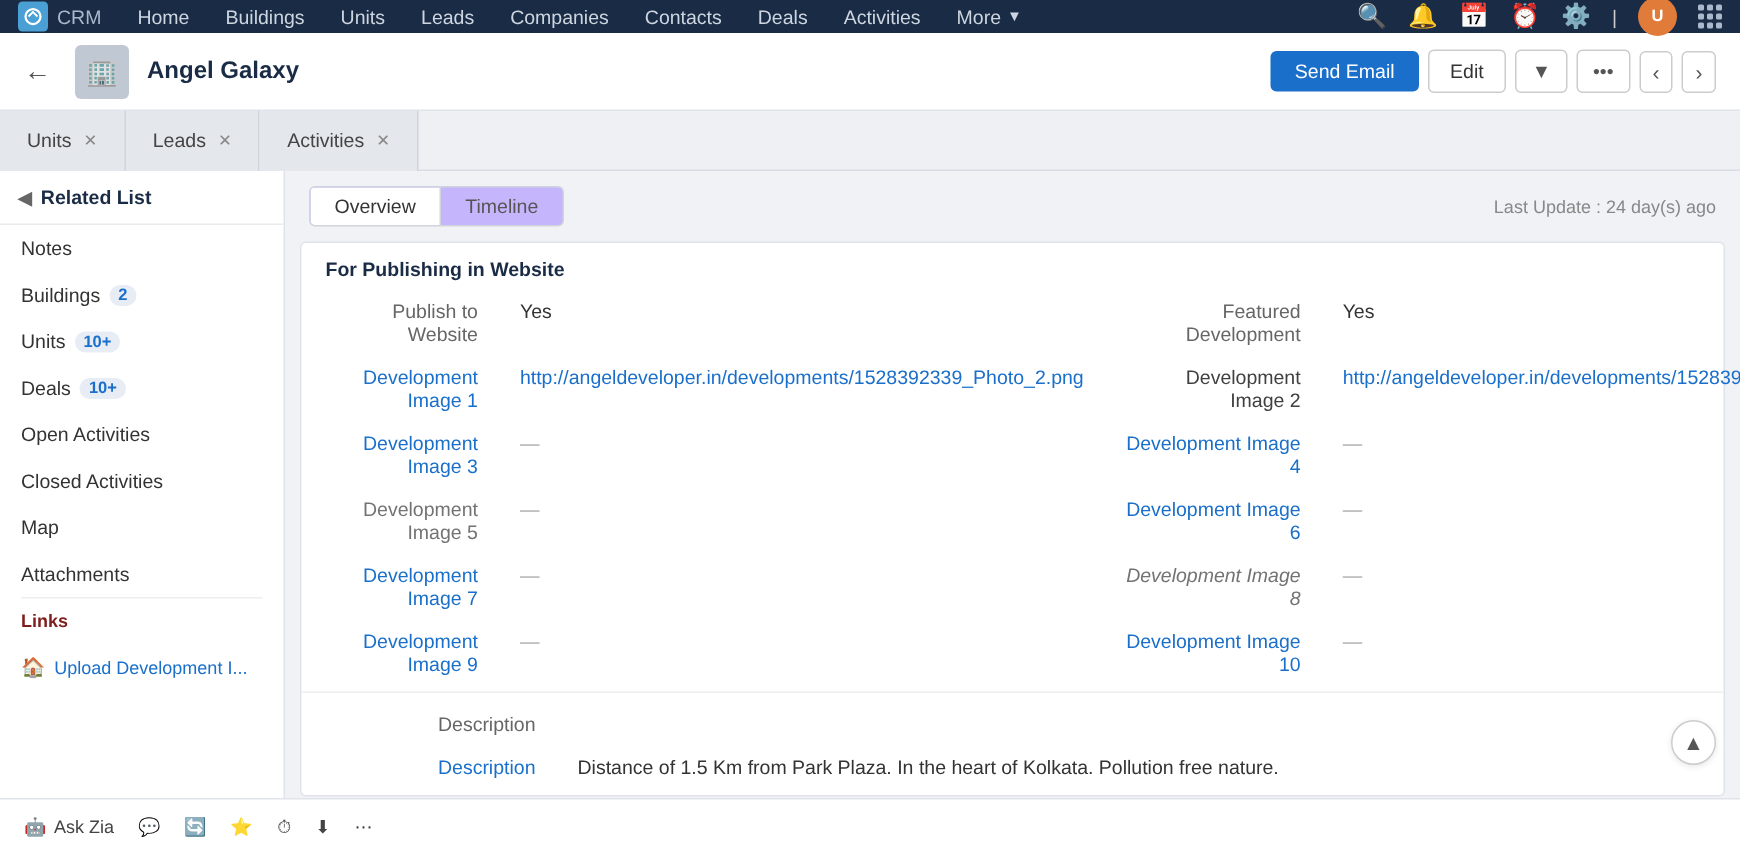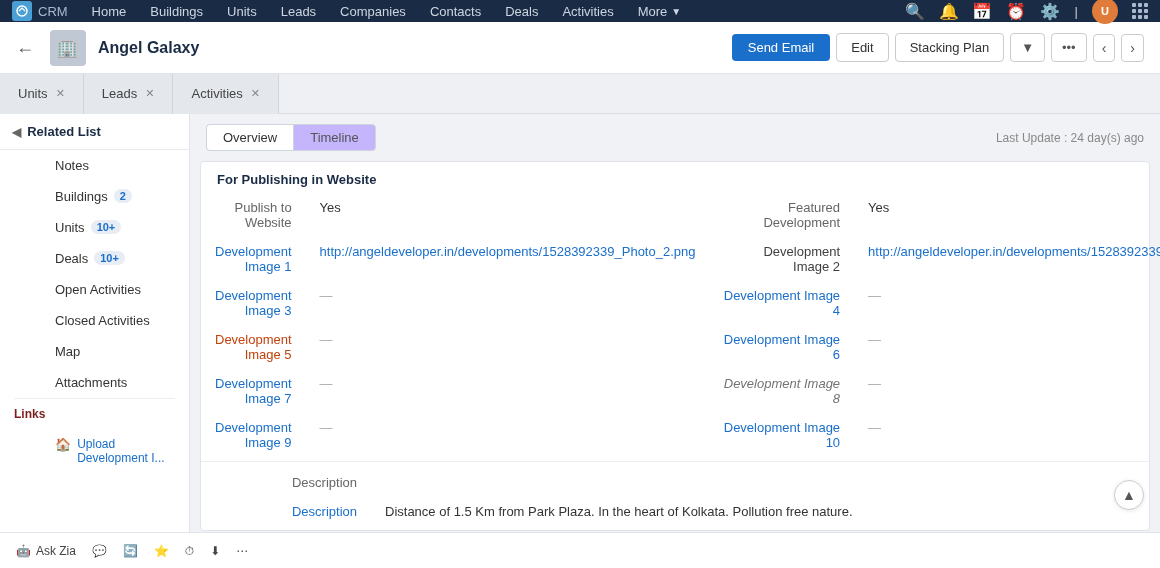--- a/index.html
+++ b/index.html
@@ -190,27 +190,26 @@
       align-items: center;
       gap: 6px;
       padding: 10px 12px;
       font-size: 13px;
       font-weight: 600;
       color: #1a2b45;
       border-bottom: 1px solid #e8eaed;
     }
     .sidebar-item {
       display: flex;
-      align-items: flex-start;
+      align-items: flex-end;
       padding: 8px 14px;
       font-size: 13px;
       color: #333;
       cursor: pointer;
       gap: 6px;
-      margin-left: 41px;
     }
     .badge {
       background: #e8edf5;
       color: #1a6fca;
       border-radius: 10px;
       padding: 1px 6px;
       font-size: 11px;
       font-weight: 600;
     }
 
@@ -393,21 +392,20 @@
   </div>
 </nav>
 
 <div class="header-bar">
   <span class="header-back">←</span>
   <div class="header-thumb">🏢</div>
   <span class="header-title">Angel Galaxy</span>
   <div class="header-actions">
     <button class="btn-primary">Send Email</button>
     <button class="btn-secondary">Edit</button>
-    <button class="btn-secondary">Stacking Plan</button>
     <button class="btn-icon">▼</button>
     <button class="btn-icon">•••</button>
     <button class="btn-nav">‹</button>
     <button class="btn-nav">›</button>
   </div>
 </div>
 
 <div class="tab-bar">
   <div class="tab-item">
     <span>Units</span>
@@ -511,21 +509,21 @@
           </td>
           <td class="field-value dash" style="color:#aaa;">—</td>
           <td class="field-label">
             <span style="color:#1a6fca;">Development Image 4</span>
           </td>
           <td class="field-value dash" style="color:#aaa;">—</td>
         </tr>
 
         <tr>
           <td class="field-label">
-            <span style="color:#c2410c;">Development Image 5</span>
+            <span style="color:#737373;margin-left:27px;">Development Image 5</span>
           </td>
           <td class="field-value" style="color:#aaa;">—</td>
           <td class="field-label">
             <span style="color:#1a6fca;">Development Image 6</span>
           </td>
           <td class="field-value" style="color:#aaa;">—</td>
         </tr>
 
         <tr>
           <td class="field-label">

